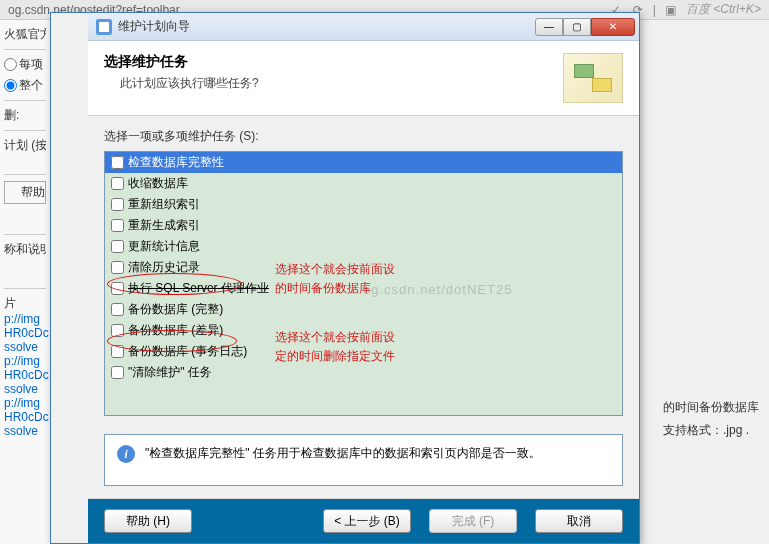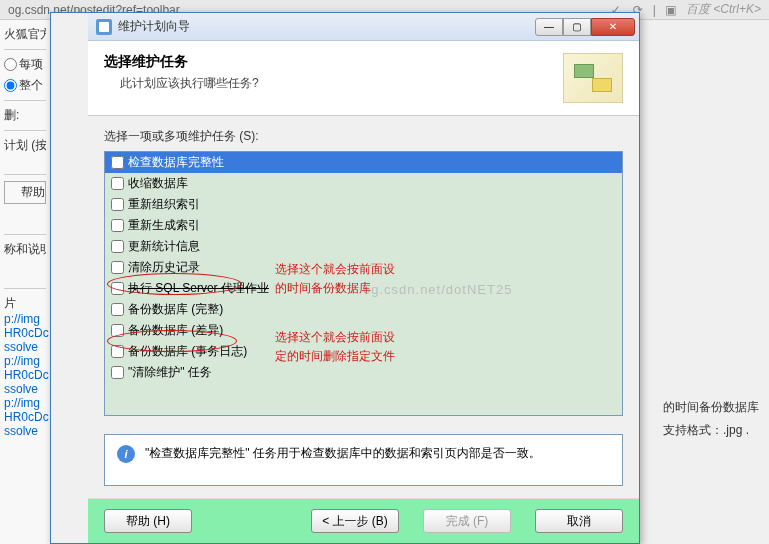--- a/index.html
+++ b/index.html
@@ -46,21 +46,21 @@
 .list-item input[type=checkbox] { margin: 0; width: 13px; height: 13px; }
 .list-item .label { white-space: nowrap; }
 .list-item.strike .label { text-decoration: line-through; }
 
 .red-annot { position: absolute; color: #d01818; font-size: 12px; pointer-events: none; line-height: 1.6; }
 .red-circle { position: absolute; border: 1.5px solid #d01818; border-radius: 50%; pointer-events: none; }
 
 .info-box { margin-top: 18px; border: 1px solid #7a9ab8; background: #fff; padding: 10px 12px; display: flex; align-items: flex-start; gap: 10px; min-height: 52px; }
 .info-icon { width: 18px; height: 18px; border-radius: 50%; background: #4a8adc; color: #fff; display: flex; align-items: center; justify-content: center; font-style: italic; font-weight: bold; font-size: 11px; flex-shrink: 0; }
 
-.button-row { padding: 10px 16px; display: flex; gap: 24px; justify-content: flex-start; border-top: 1px solid #ddd; background: #86efac; text-align: center; }
+.button-row { padding: 10px 16px; display: flex; gap: 18px; justify-content: flex-start; border-top: 1px solid #ddd; background: #0369a1; text-align: center; }
 .btn { min-width: 88px; height: 24px; border: 1px solid #888; background: linear-gradient(#fff, #e4e4e4); border-radius: 3px; cursor: pointer; display: flex; align-items: center; justify-content: center; padding: 0 10px; }
 .btn.disabled { color: #999; border-color: #bbb; cursor: default; }
 .btn-spacer { flex: 1; }
 
 .watermark { position: absolute; top: 300px; left: 320px; color: rgba(120,120,120,0.35); font-family: Liberation Sans, sans-serif; font-size: 13px; pointer-events: none; letter-spacing: 1px; }
 </style>
 </head>
 <body>
 
 <div class="browser-bg">

